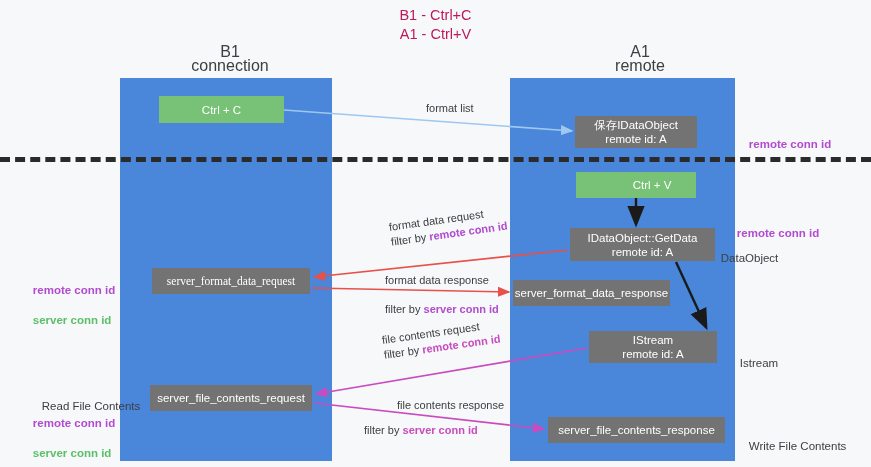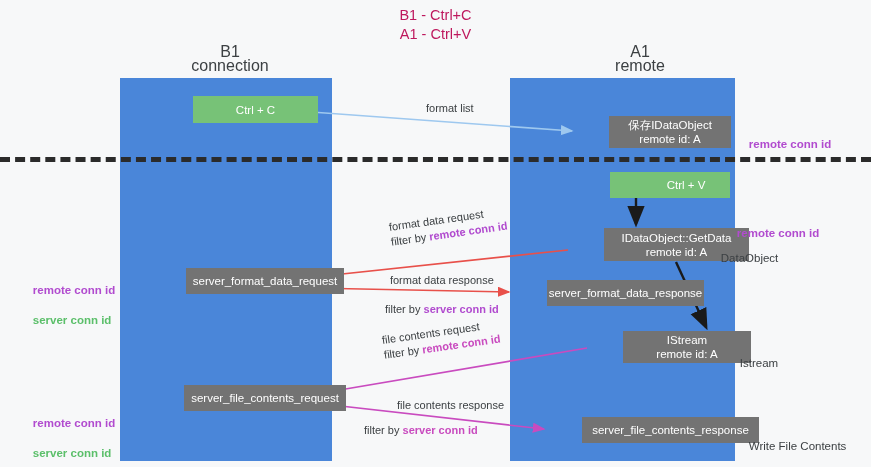--- a/index.html
+++ b/index.html
@@ -65,31 +65,30 @@
     display: flex;
     flex-direction: column;
     align-items: center;
     justify-content: center;
     text-align: center;
     color: #ffffff;
     font-size: 11.5px;
     line-height: 14px;
     padding: 2px 4px;
     white-space: pre;
-    margin-left: 34px;
   }
   .node.green  { background: #77c277; }
   .node.orange { background: #737373; }
   .node .l2 { display: block; }
 
   #n-ctrlc   { left: 159px; top: 96px;  width: 125px; height: 27px; }
   #n-idoobj  { left: 575px; top: 116px; width: 122px; height: 32px; }
   #n-ctrlv   { left: 576px; top: 172px; width: 120px; height: 26px; padding-left: 36px; }
   #n-getdata { left: 570px; top: 228px; width: 145px; height: 33px; }
-  #n-sfdreq  { left: 152px; top: 268px; width: 158px; height: 26px; }
+  #n-sfdreq  { left: 152px; top: 268px; width: 158px; height: 26px; font-family: Liberation Serif, serif; }
   #n-sfdresp { left: 513px; top: 280px; width: 157px; height: 26px; }
   #n-istream { left: 589px; top: 331px; width: 128px; height: 32px; }
   #n-sfcreq  { left: 150px; top: 385px; width: 162px; height: 26px; }
   #n-sfcresp { left: 548px; top: 417px; width: 177px; height: 26px; }
 
   
   .note {
     font-size: 11.5px;
     line-height: 15px;
     white-space: pre;
@@ -115,21 +114,21 @@
     color: #3c4043;
     white-space: nowrap;
   }
   .edge-label b { font-weight: bold; }
   .edge-label .purple { color: #b14bcf; }
   .edge-label .magenta { color: #c94bbf; }
 
   #el-formatlist { left: 398px; top: 101px; margin-left: 28px; }
 
   #el-fdreq  { left: 388px; top: 220px; transform: rotate(-8deg); transform-origin: left top; }
-  #el-fdresp { left: 385px; top: 273px; text-align: center; }
+  #el-fdresp { left: 385px; top: 273px; }
   #el-fcreq  { left: 381px; top: 333px; transform: rotate(-8deg); transform-origin: left top; }
   #el-fcresp { left: 397px; top: 398px; }
 
   svg#wires {
     position: absolute;
     left: 0; top: 0;
     width: 871px; height: 467px;
     pointer-events: none;
   }
 </style>
@@ -234,20 +233,23 @@
     <span class="plain">Istream</span>
   </div>
   <div class="abs note" id="note-r5">
     <span class="plain">Write File Contents</span>
   </div>
 
   <div class="abs note" id="note-l1">
     <span class="purple">remote conn id</span><br>
     <span class="green">server conn id</span>
   </div>
+  <div class="abs note" id="note-l2">
+    <span class="plain">Read File Contents</span>
+  </div>
   <div class="abs note" id="note-l3">
     <span class="purple">remote conn id</span><br>
     <span class="green">server conn id</span>
   </div>
 
   <div class="abs edge-label" id="el-formatlist">
     <span>format list</span>
   </div>
 
   <div class="abs edge-label" id="el-fdreq">

